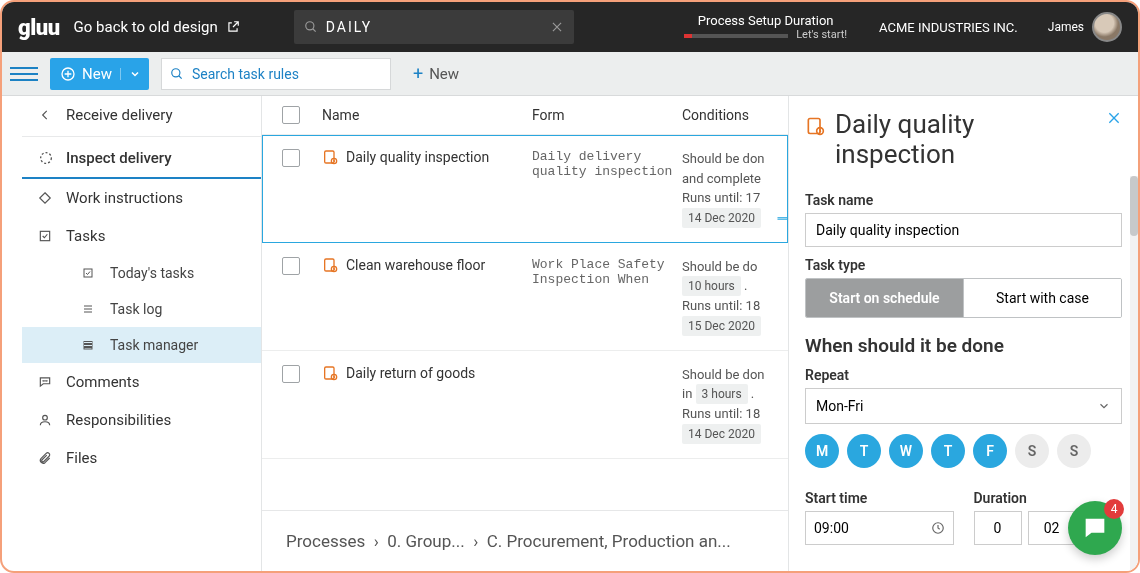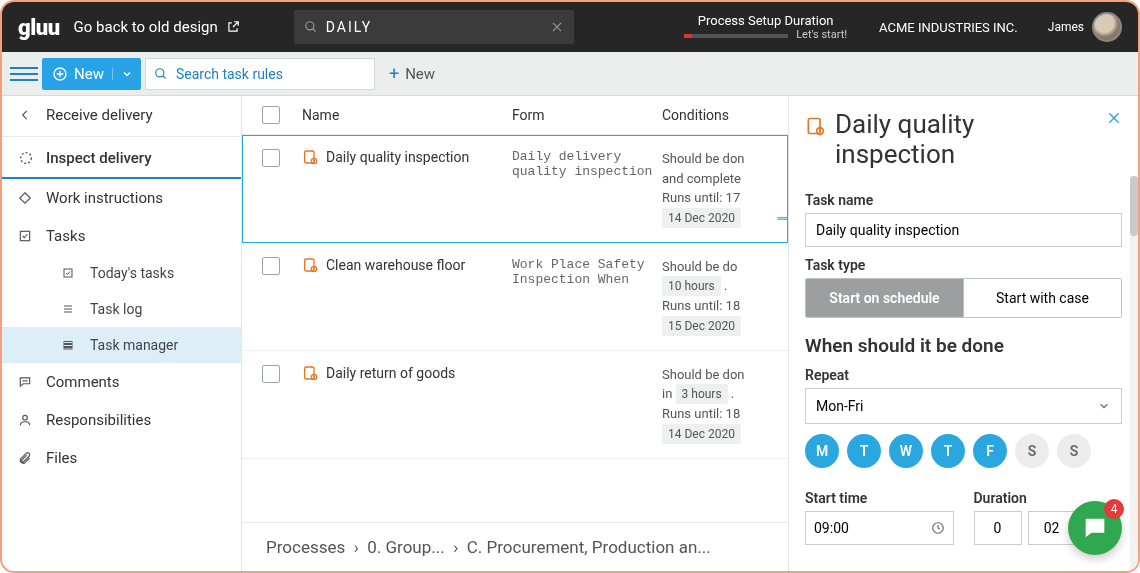--- a/index.html
+++ b/index.html
@@ -19,35 +19,35 @@
   .checklist { text-align: center; font-size: 12px; }
   .checklist .title { font-size: 13px; }
   .checklist .bar { width: 104px; height: 4px; background: #555; margin: 2px auto 0; position: relative; }
   .checklist .bar .fill { position: absolute; left: 0; top: 0; height: 100%; width: 8%; background: #d33; }
   .checklist .lets { font-size: 11px; color: #ccc; }
   .company { font-size: 13px; margin-left: 18px; }
   .user { display: flex; align-items: center; gap: 8px; margin-left: 16px; font-size: 12px; }
   .avatar-img { width: 30px; height: 30px; border-radius: 50%; background: radial-gradient(circle at 40% 35%, #d8c9b8 0 40%, #8a7866 60%); border:2px solid #888; }
 
   
-  .toolbar { height: 44px; background: #eceeee; display: flex; align-items: center; padding: 0 8px; gap: 4px; border-bottom: 1px solid #d8dadb; }
+  .toolbar { height: 44px; background: #eceeee; display: flex; align-items: center; padding: 0 8px; gap: 12px; border-bottom: 1px solid #d8dadb; }
   .hamburger { width: 28px; height: 28px; display: flex; flex-direction: column; justify-content: center; gap: 4px; cursor: pointer; }
   .hamburger span { height: 2px; background: #1c82c4; }
   .new-btn { background: #29a3e8; color: #fff; height: 32px; display: flex; align-items: center; padding: 0 8px 0 10px; border-radius: 2px; cursor: pointer; font-size: 15px; }
   .new-btn .plus-circ { margin-right: 6px; }
   .new-btn .chev { margin-left: 8px; padding-left:8px; border-left:1px solid rgba(255,255,255,.4); }
   .rule-search { flex: 0 0 230px; height: 32px; border: 1px solid #d6d8d9; background: #fff; display: flex; align-items: center; padding: 0 8px; }
   .rule-search input { border: none; outline: none; font-size: 14px; color: #1d82c5; width: 100%; }
   .rule-search input::placeholder { color: #1d82c5; }
   .rule-search .mag { color: #1d82c5; margin-right: 8px; }
   .plus-new { color: #555; font-size: 15px; display: flex; align-items: center; gap: 6px; cursor: pointer; margin-left:10px;}
   .plus-new .plus { color: #1d82c5; font-size: 18px; }
 
   
-  .main { display: flex; height: calc(100% - 94px); }
+  .main { display: flex; height: calc(100% - 94px); margin-left: 20px; }
 
   
   .sidebar { width: 240px; border-right: 1px solid #e3e5e6; overflow: hidden; }
   .side-item { display: flex; align-items: center; gap: 10px; padding: 10px 16px; font-size: 15px; color: #333; cursor: pointer; }
   .side-item.bold { font-weight: 500; }
   .side-section-sep { height: 1px; background: #e8e9ea; margin: 2px 0; }
   .side-item.subsub { padding-left: 60px; font-size: 14px; color: #444; }
   .side-item.subsub.active { background: #dceef7; }
   .side-item .ico { width: 18px; text-align: center; color: #555; }
   .blue-underline { border-bottom: 2px solid #1d82c5; }
@@ -62,21 +62,21 @@
   .col-cond { flex: 1; }
   .checkbox { width: 18px; height: 18px; border: 1.5px solid #9fa3a6; border-radius: 2px; cursor: pointer; }
   .trow { display: flex; padding: 14px 20px; font-size: 14px; border-bottom: 1px solid #eceded; }
   .trow.selected { outline: 1px solid #2aa7df; outline-offset: -1px; }
   .task-name { display: flex; align-items: flex-start; gap: 8px; color: #333; }
   .task-icon { color: #e67524; }
   .form-text { color: #666; font-size: 13px; font-family: Liberation Mono, monospace; }
   .cond-text { color: #555; font-size: 13px; line-height: 1.5; }
   .chip { background: #eef0f0; padding: 1px 6px; border-radius: 2px; display: inline-block; font-size: 12px; }
   .drag-handle { position:absolute; right:-4px; top:120px; color:#2aa7df; font-size:14px; letter-spacing:-2px; writing-mode: vertical-rl;}
-  .breadcrumb { position: absolute; bottom: 0; left: 0; right: 0; background: #fff; border-top: 1px solid #e6e7e8; padding: 14px 24px; font-size: 17px; color: #555; }
+  .breadcrumb { position: absolute; bottom: 0; left: 0; right: 0; background: #fff; border-top: 1px solid #e6e7e8; padding: 20px 24px; font-size: 17px; color: #555; }
 
   
   .drawer { width: 350px; border-left: 1px solid #e3e5e6; background: #fff; display: flex; flex-direction: column; }
   .drawer-head { display: flex; align-items: flex-start; padding: 14px 16px 6px 16px; gap: 10px; }
   .drawer-title { font-size: 26px; color: #333; line-height: 1.15; flex: 1; }
   .drawer-close { color: #29a3e8; cursor: pointer; font-size: 18px; }
   .drawer-body { padding: 6px 16px 16px 16px; overflow-y: auto; flex: 1; position:relative;}
   .field-label { font-size: 14px; font-weight: 600; color: #333; margin: 10px 0 5px; }
   .section-label { font-size: 19px; font-weight: 600; color: #333; margin: 16px 0 6px; }
   .text-input { width: 100%; height: 34px; border: 1px solid #ccc; padding: 0 10px; font-size: 14px; }

